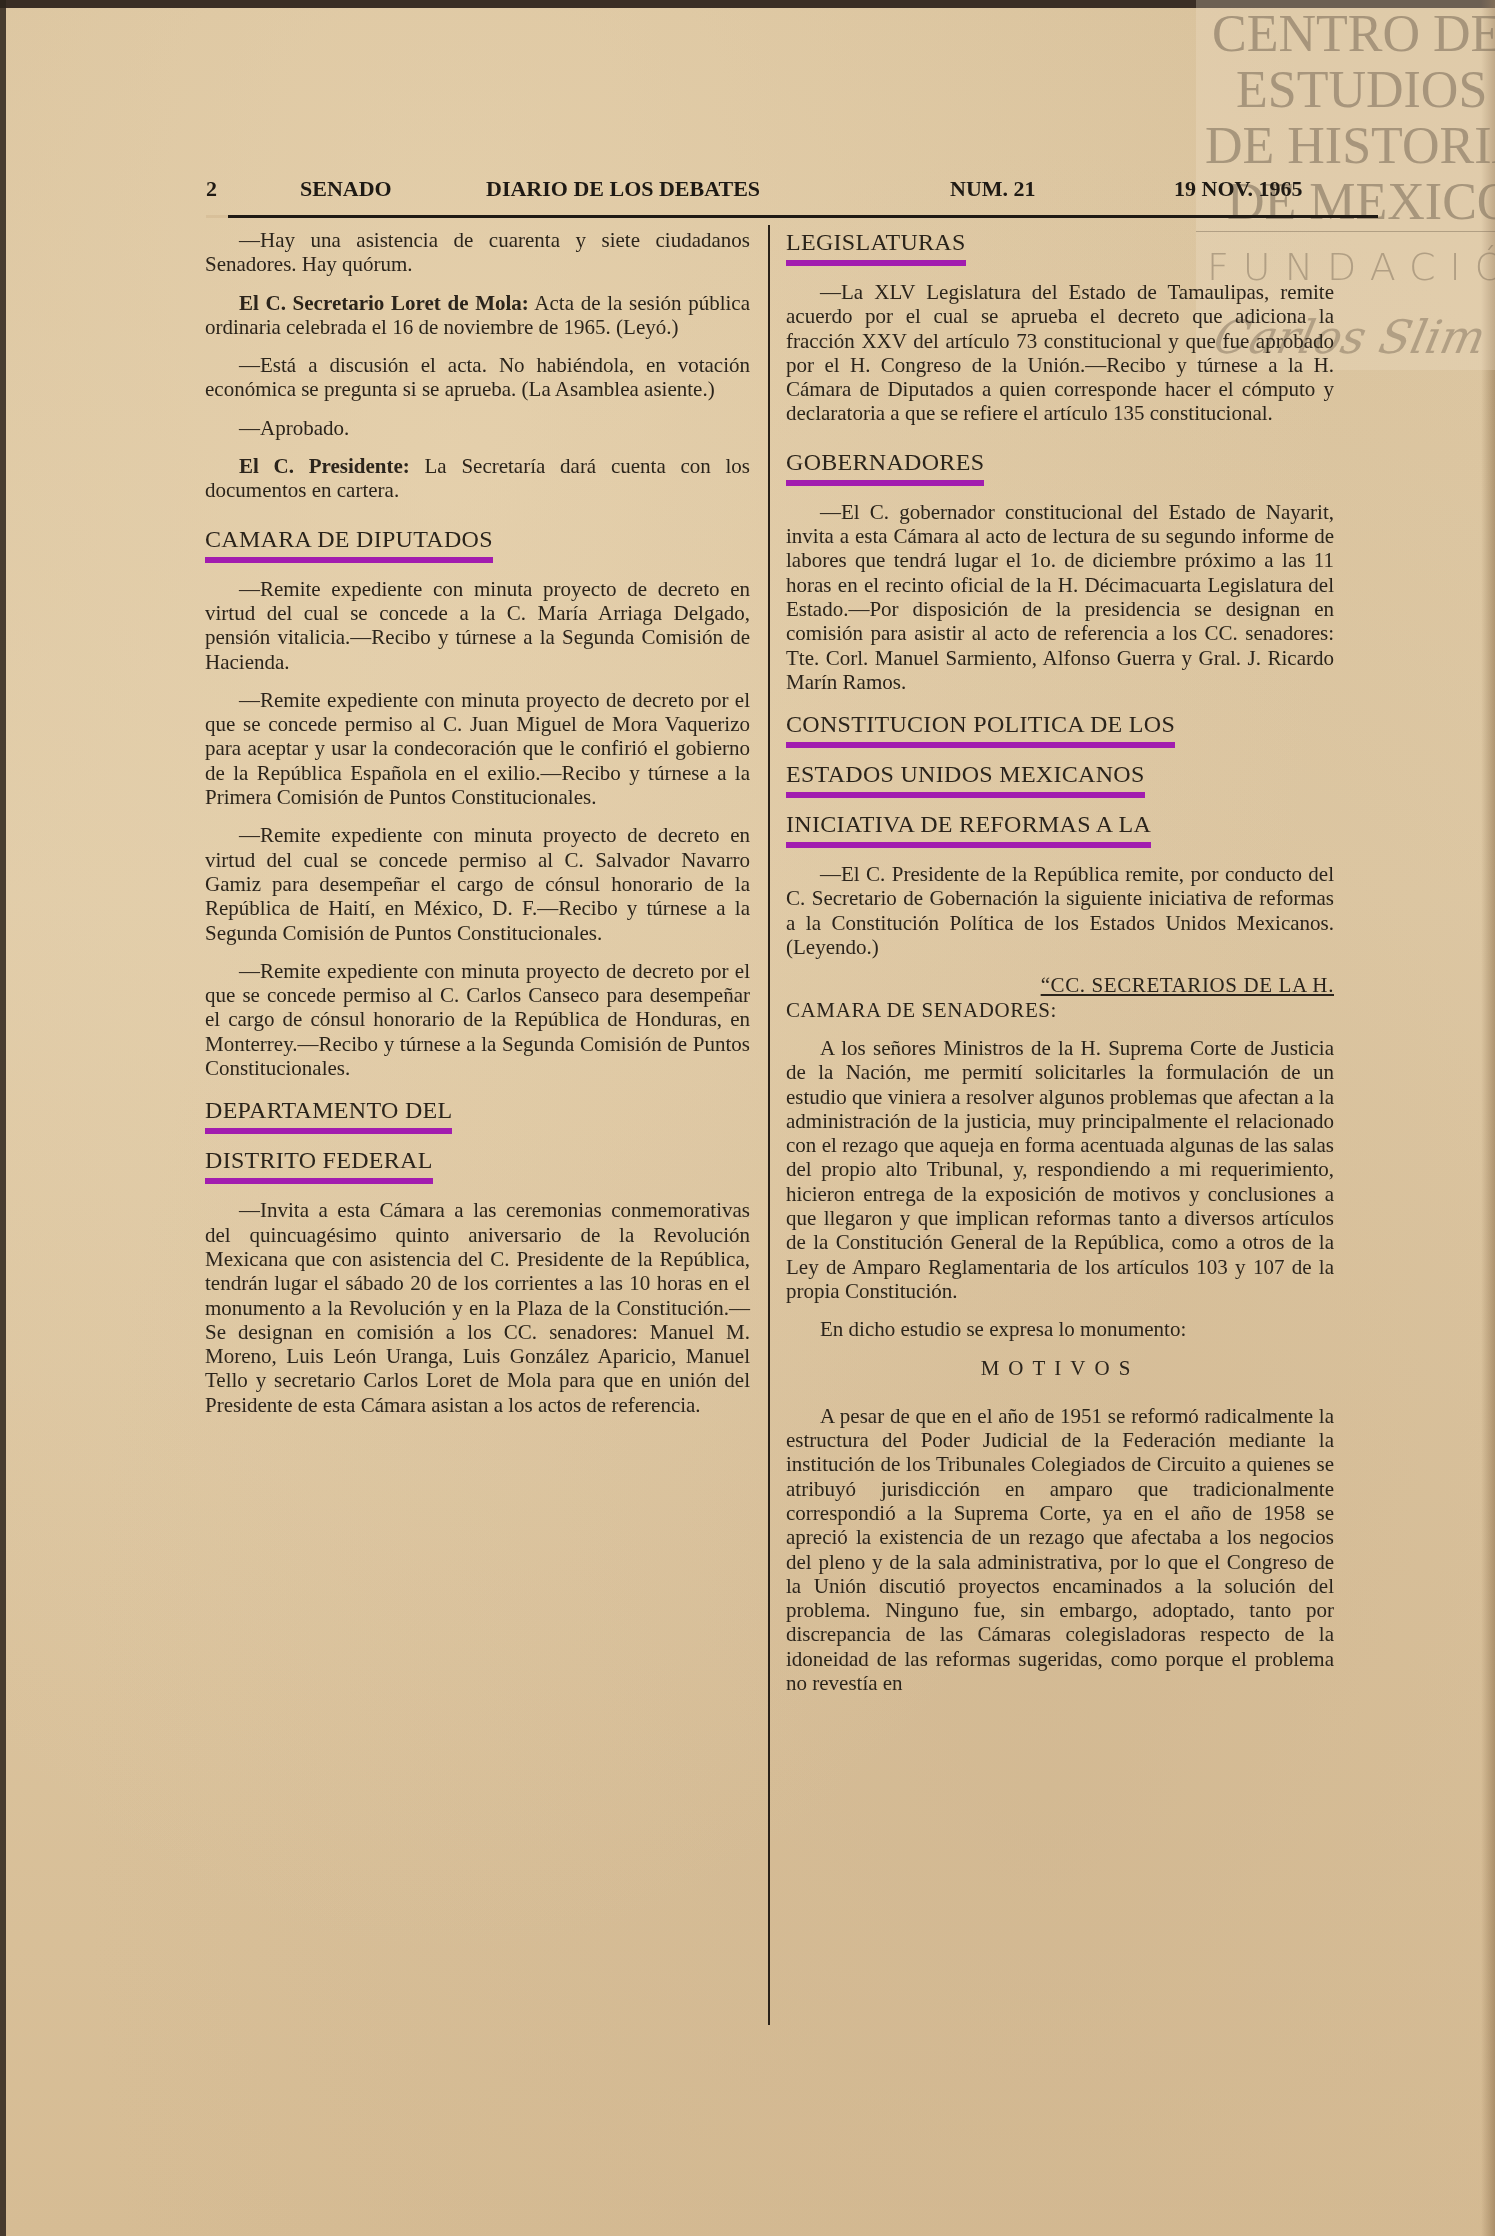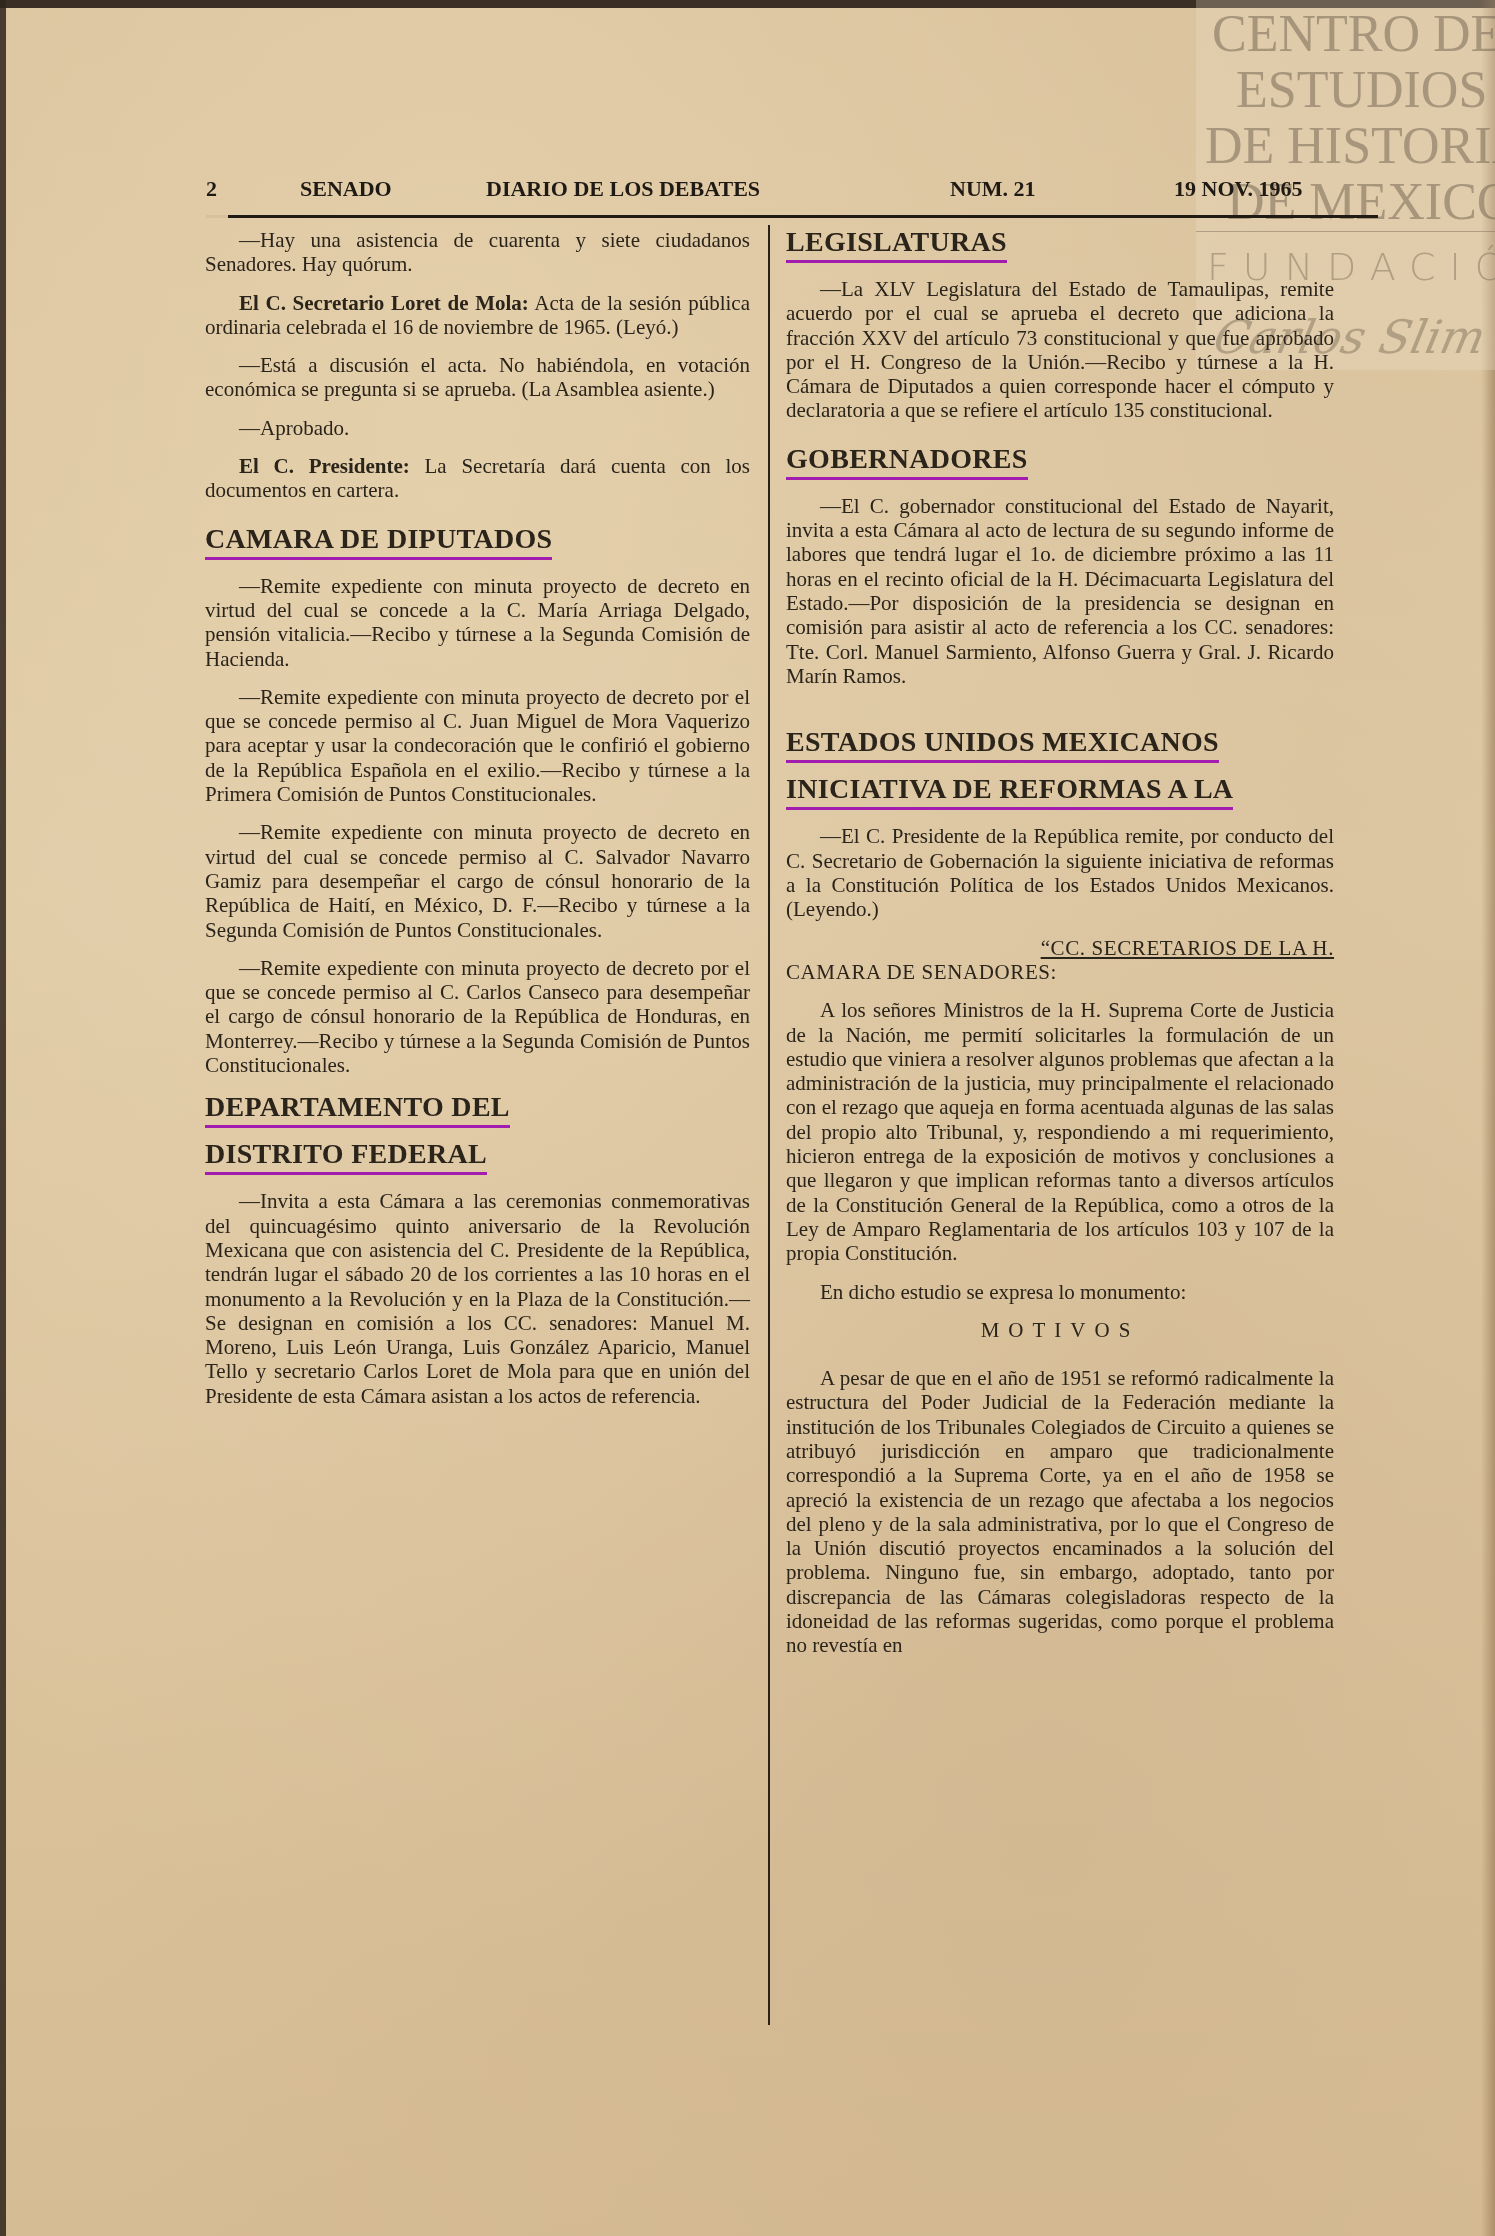--- a/index.html
+++ b/index.html
@@ -40,22 +40,22 @@
   .col { position: absolute; top: 228px; font-family: "Liberation Serif", serif; font-size: 21px;
     line-height: 24.3px; color: #2b241b; text-align: justify; }
   .col-left { left: 205px; width: 545px; }
   .col-right { left: 786px; width: 548px; }
   .col-divider { position: absolute; left: 768px; top: 225px; width: 2px; height: 1800px; background: #2a2219; }
 
   .col p { margin: 0 0 14px 0; text-indent: 34px; hyphens: auto; }
   .col p.noind { text-indent: 0; }
   .col b { font-weight: bold; }
   .sec {
-    display: inline-block; font-weight: bold; font-size: 28px; letter-spacing: .3px;
-    border-bottom: 3px solid #a21caf; padding-bottom: 4px; margin: 8px 0 14px 0; line-height: 28px;
+    display: inline-block; font-weight: normal; font-size: 24px; letter-spacing: .3px;
+    border-bottom: 6px solid #a21caf; padding-bottom: 4px; margin: 8px 0 14px 0; line-height: 28px;
     text-align: left;
   }
   .sec-block { margin-bottom: 4px; }
   .sec-block .sec { margin: 2px 0 10px 0; }
   .center { text-align: center; text-indent: 0 !important; }
   .spaced { letter-spacing: 9px; }
 </style>
 </head>
 <body>
 
@@ -105,21 +105,21 @@
 </div>
 
 <div class="col col-right">
   <div class="sec" style="margin-top:0;">LEGISLATURAS</div>
   <p>—La XLV Legislatura del Estado de Tamaulipas, remite acuerdo por el cual se aprueba el decreto que adiciona la fracción XXV del artículo 73 constitucional y que fue aprobado por el H. Congreso de la Unión.—Recibo y túrnese a la H. Cámara de Diputados a quien corresponde hacer el cómputo y declaratoria a que se refiere el artículo 135 constitucional.</p>
 
   <div class="sec">GOBERNADORES</div>
   <p>—El C. gobernador constitucional del Estado de Nayarit, invita a esta Cámara al acto de lectura de su segundo informe de labores que tendrá lugar el 1o. de diciembre próximo a las 11 horas en el recinto oficial de la H. Décimacuarta Legislatura del Estado.—Por disposición de la presidencia se designan en comisión para asistir al acto de referencia a los CC. senadores: Tte. Corl. Manuel Sarmiento, Alfonso Guerra y Gral. J. Ricardo Marín Ramos.</p>
 
   <div class="sec-block">
-    <br>
+    <div class="sec">CONSTITUCION POLITICA DE LOS</div><br>
     <div class="sec">ESTADOS UNIDOS MEXICANOS</div><br>
     <div class="sec">INICIATIVA DE REFORMAS A LA</div>
   </div>
   <p>—El C. Presidente de la República remite, por conducto del C. Secretario de Gobernación la siguiente iniciativa de reformas a la Constitución Política de los Estados Unidos Mexicanos. (Leyendo.)</p>
 
   <p class="noind" style="margin-bottom:0;text-align:right;letter-spacing:.6px;text-decoration:underline;">“CC. SECRETARIOS DE LA H.</p>
   <p class="noind" style="text-align:left;letter-spacing:.6px;">CAMARA DE SENADORES:</p>
 
   <p>A los señores Ministros de la H. Suprema Corte de Justicia de la Nación, me permití solicitarles la formulación de un estudio que viniera a resolver algunos problemas que afectan a la administración de la justicia, muy principalmente el relacionado con el rezago que aqueja en forma acentuada algunas de las salas del propio alto Tribunal, y, respondiendo a mi requerimiento, hicieron entrega de la exposición de motivos y conclusiones a que llegaron y que implican reformas tanto a diversos artículos de la Constitución General de la República, como a otros de la Ley de Amparo Reglamentaria de los artículos 103 y 107 de la propia Constitución.</p>
   <p>En dicho estudio se expresa lo monumento:</p>

